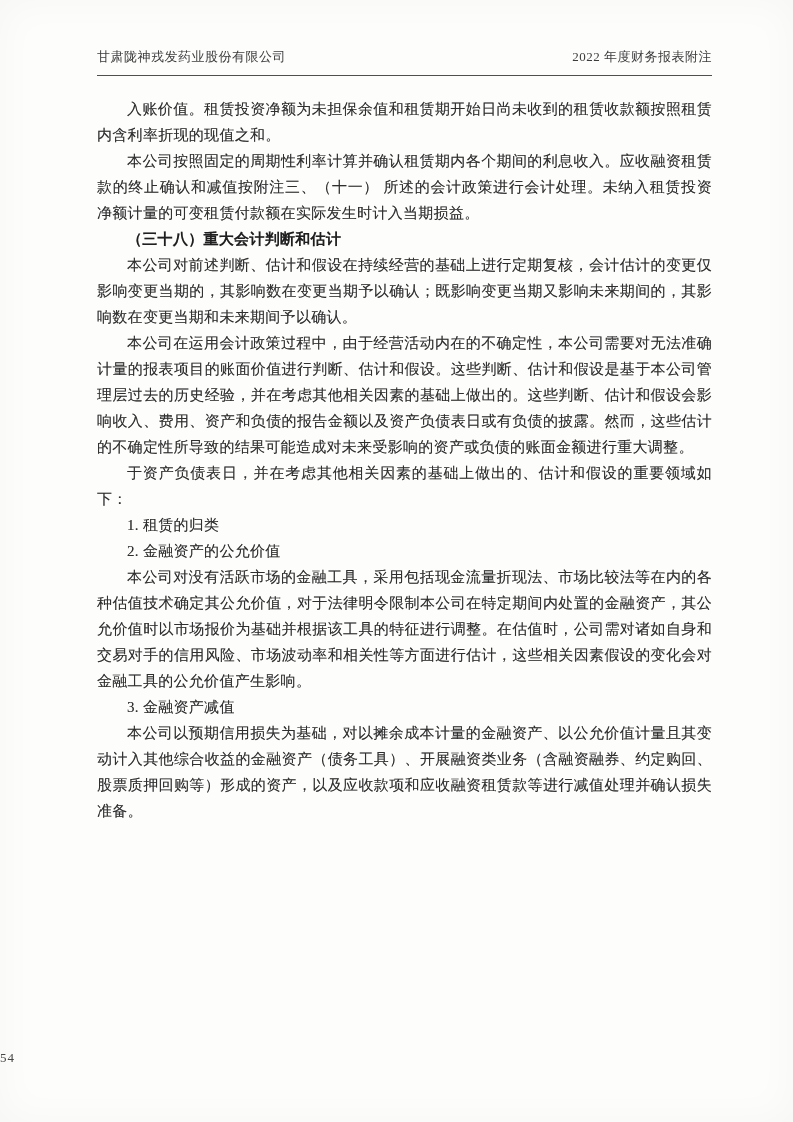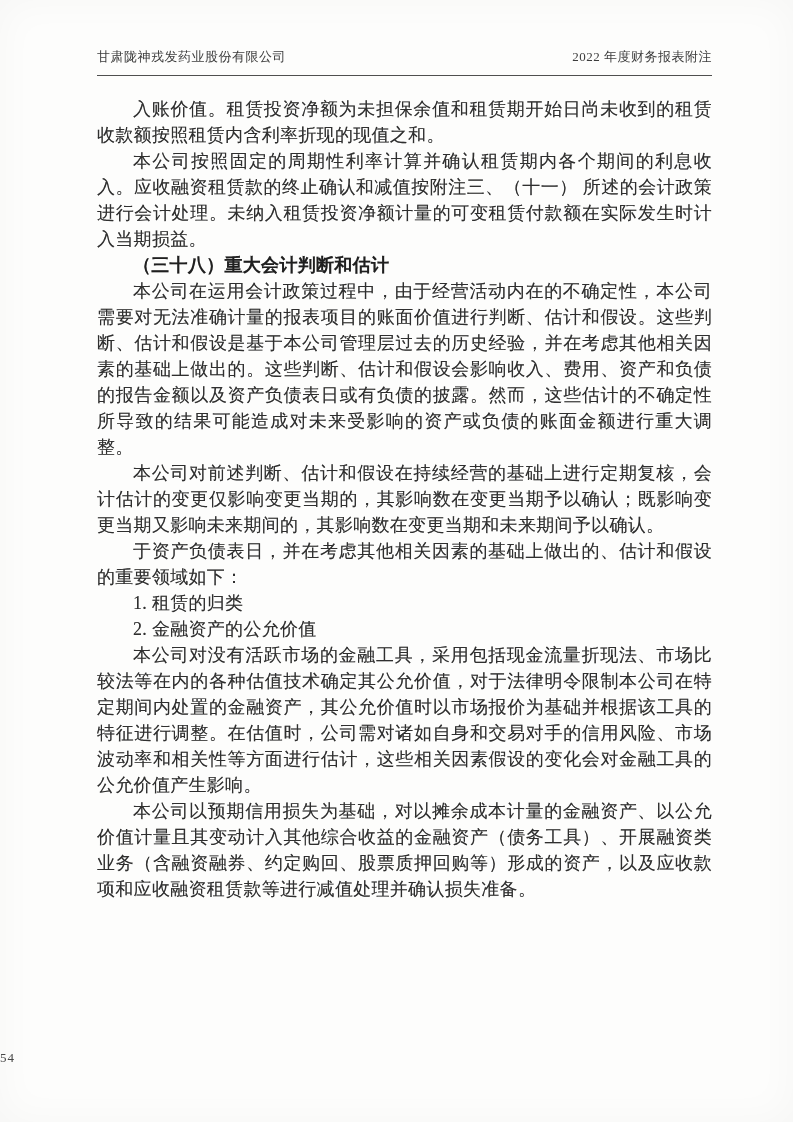--- a/index.html
+++ b/index.html
@@ -27,21 +27,21 @@
     color: #3c3c3c;
     letter-spacing: 0.5px;
     padding-bottom: 9px;
     border-bottom: 1px solid #4f4f4f;
   }
   .content {
     position: absolute;
     top: 96px;
     left: 97px;
     right: 81px;
-    font-size: 18px;
+    font-size: 15px;
     line-height: 26px;
     text-align: justify;
     letter-spacing: 0.3px;
     text-shadow: 0 0 0.5px rgba(60,60,60,0.45);
   }
   .content p { margin: 0; }
   p.body { text-indent: 2em; }
   p.heading {
     text-indent: 2em;
     font-weight: bold;
@@ -66,26 +66,27 @@
 
   <div class="header">
     <span>甘肃陇神戎发药业股份有限公司</span>
     <span>2022 年度财务报表附注</span>
   </div>
 
   <div class="content">
     <p class="body">入账价值。租赁投资净额为未担保余值和租赁期开始日尚未收到的租赁收款额按照租赁内含利率折现的现值之和。</p>
     <p class="body">本公司按照固定的周期性利率计算并确认租赁期内各个期间的利息收入。应收融资租赁款的终止确认和减值按附注三、（十一） 所述的会计政策进行会计处理。未纳入租赁投资净额计量的可变租赁付款额在实际发生时计入当期损益。</p>
     <p class="heading">（三十八）重大会计判断和估计</p>
+    <p class="body">本公司对前述判断、估计和假设在持续经营的基础上进行定期复核，会计估计的变更仅影响变更当期的，其影响数在变更当期予以确认；既影响变更当期又影响未来期间的，其影响数在变更当期和未来期间予以确认。</p>
     <p class="body">本公司在运用会计政策过程中，由于经营活动内在的不确定性，本公司需要对无法准确计量的报表项目的账面价值进行判断、估计和假设。这些判断、估计和假设是基于本公司管理层过去的历史经验，并在考虑其他相关因素的基础上做出的。这些判断、估计和假设会影响收入、费用、资产和负债的报告金额以及资产负债表日或有负债的披露。然而，这些估计的不确定性所导致的结果可能造成对未来受影响的资产或负债的账面金额进行重大调整。</p>
-    <p class="body">本公司对前述判断、估计和假设在持续经营的基础上进行定期复核，会计估计的变更仅影响变更当期的，其影响数在变更当期予以确认；既影响变更当期又影响未来期间的，其影响数在变更当期和未来期间予以确认。</p>
     <p class="body">于资产负债表日，并在考虑其他相关因素的基础上做出的、估计和假设的重要领域如下：</p>
     <p class="subheading">1. 租赁的归类</p>
     <p class="subheading">2. 金融资产的公允价值</p>
     <p class="body">本公司对没有活跃市场的金融工具，采用包括现金流量折现法、市场比较法等在内的各种估值技术确定其公允价值，对于法律明令限制本公司在特定期间内处置的金融资产，其公允价值时以市场报价为基础并根据该工具的特征进行调整。在估值时，公司需对诸如自身和交易对手的信用风险、市场波动率和相关性等方面进行估计，这些相关因素假设的变化会对金融工具的公允价值产生影响。</p>
+    <p class="subheading">3. 金融资产减值</p>
     <p class="body">本公司以预期信用损失为基础，对以摊余成本计量的金融资产、以公允价值计量且其变动计入其他综合收益的金融资产（债务工具）、开展融资类业务（含融资融券、约定购回、股票质押回购等）形成的资产，以及应收款项和应收融资租赁款等进行减值处理并确认损失准备。</p>
   </div>
 
   <div class="footer">
     <span>54</span>
   </div>
 
 </div>
 
 </body></html>

